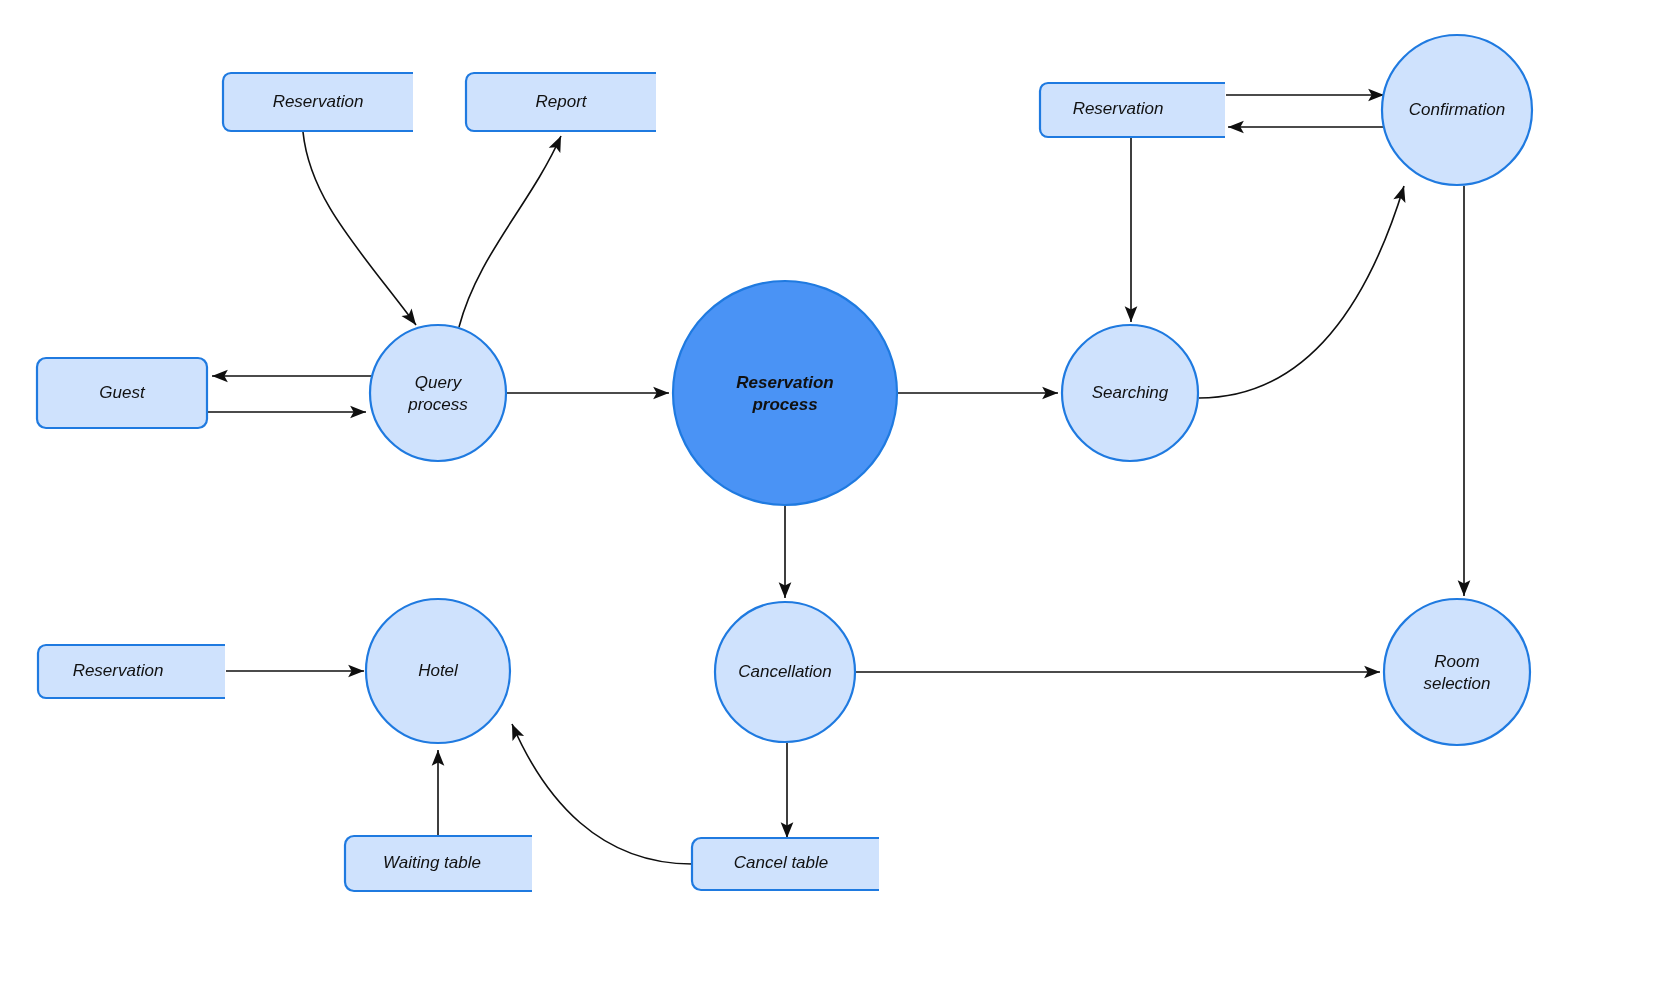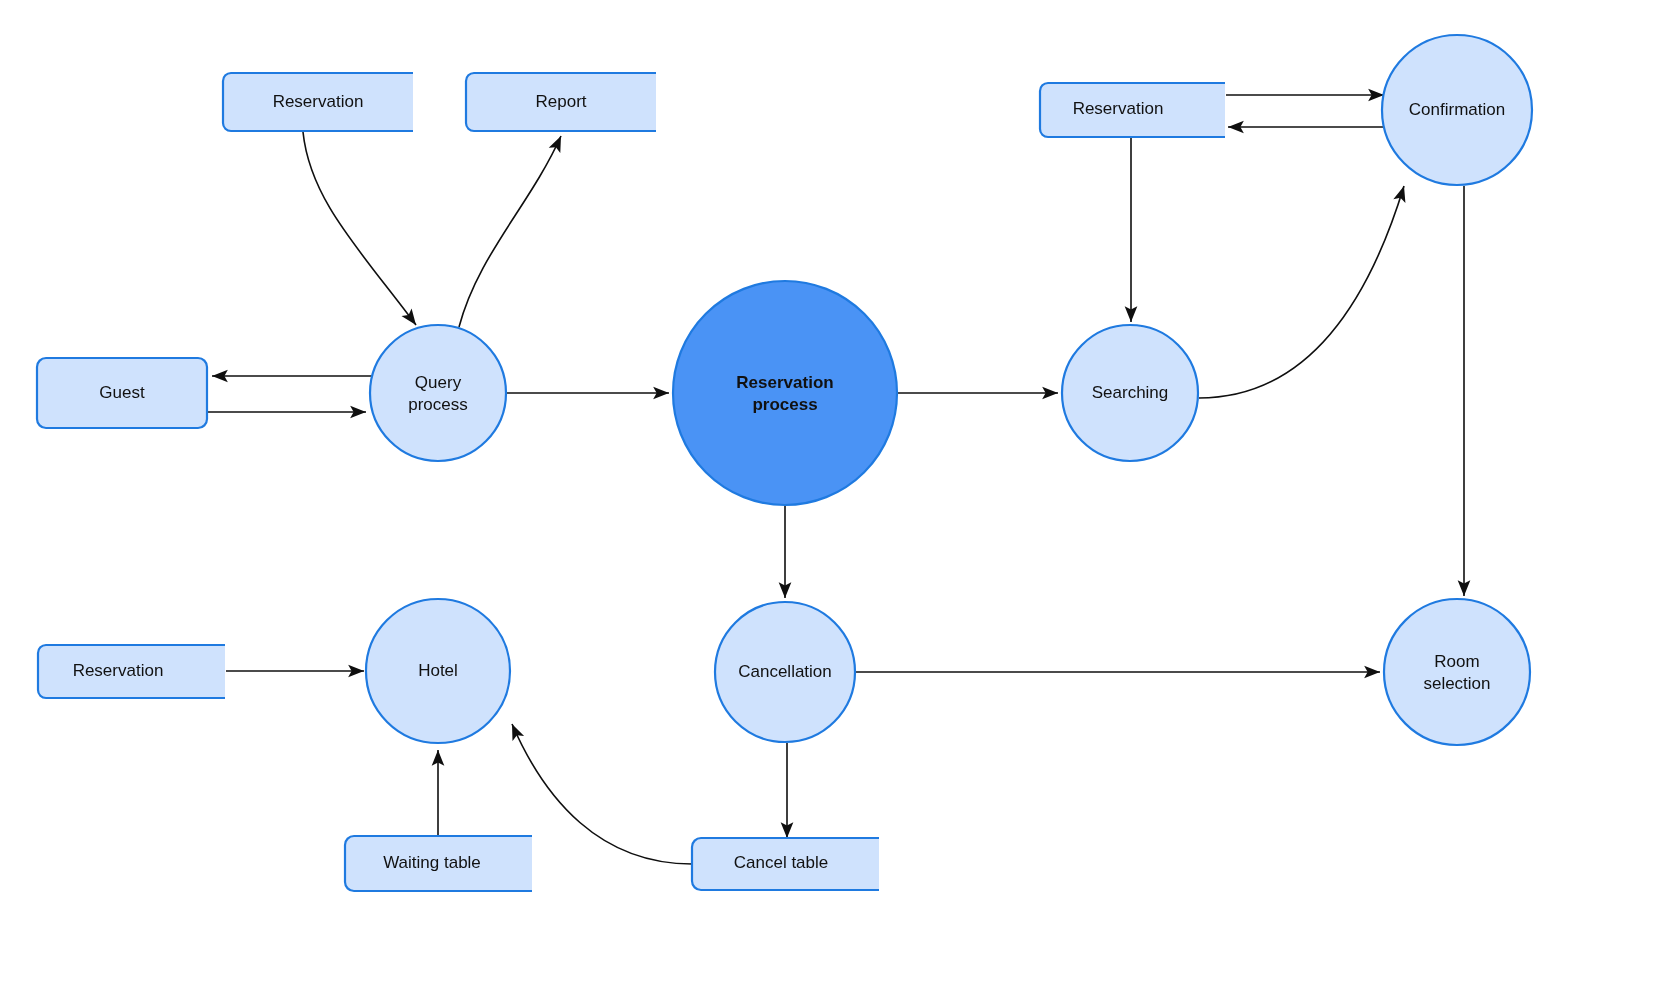--- a/index.html
+++ b/index.html
@@ -11,20 +11,21 @@
     width: 1675px;
     height: 992px;
     overflow: hidden;
     font-family: "Liberation Sans", "DejaVu Sans", sans-serif;
   }
   #diagram-root {
     position: relative;
     width: 1675px;
     height: 992px;
     background: #ffffff;
+    font-style: italic;
   }
   svg#diagram-svg {
     display: block;
     width: 1675px;
     height: 992px;
   }
   .node-shape {
     stroke: #1f7ae0;
     stroke-width: 2.2;
   }

